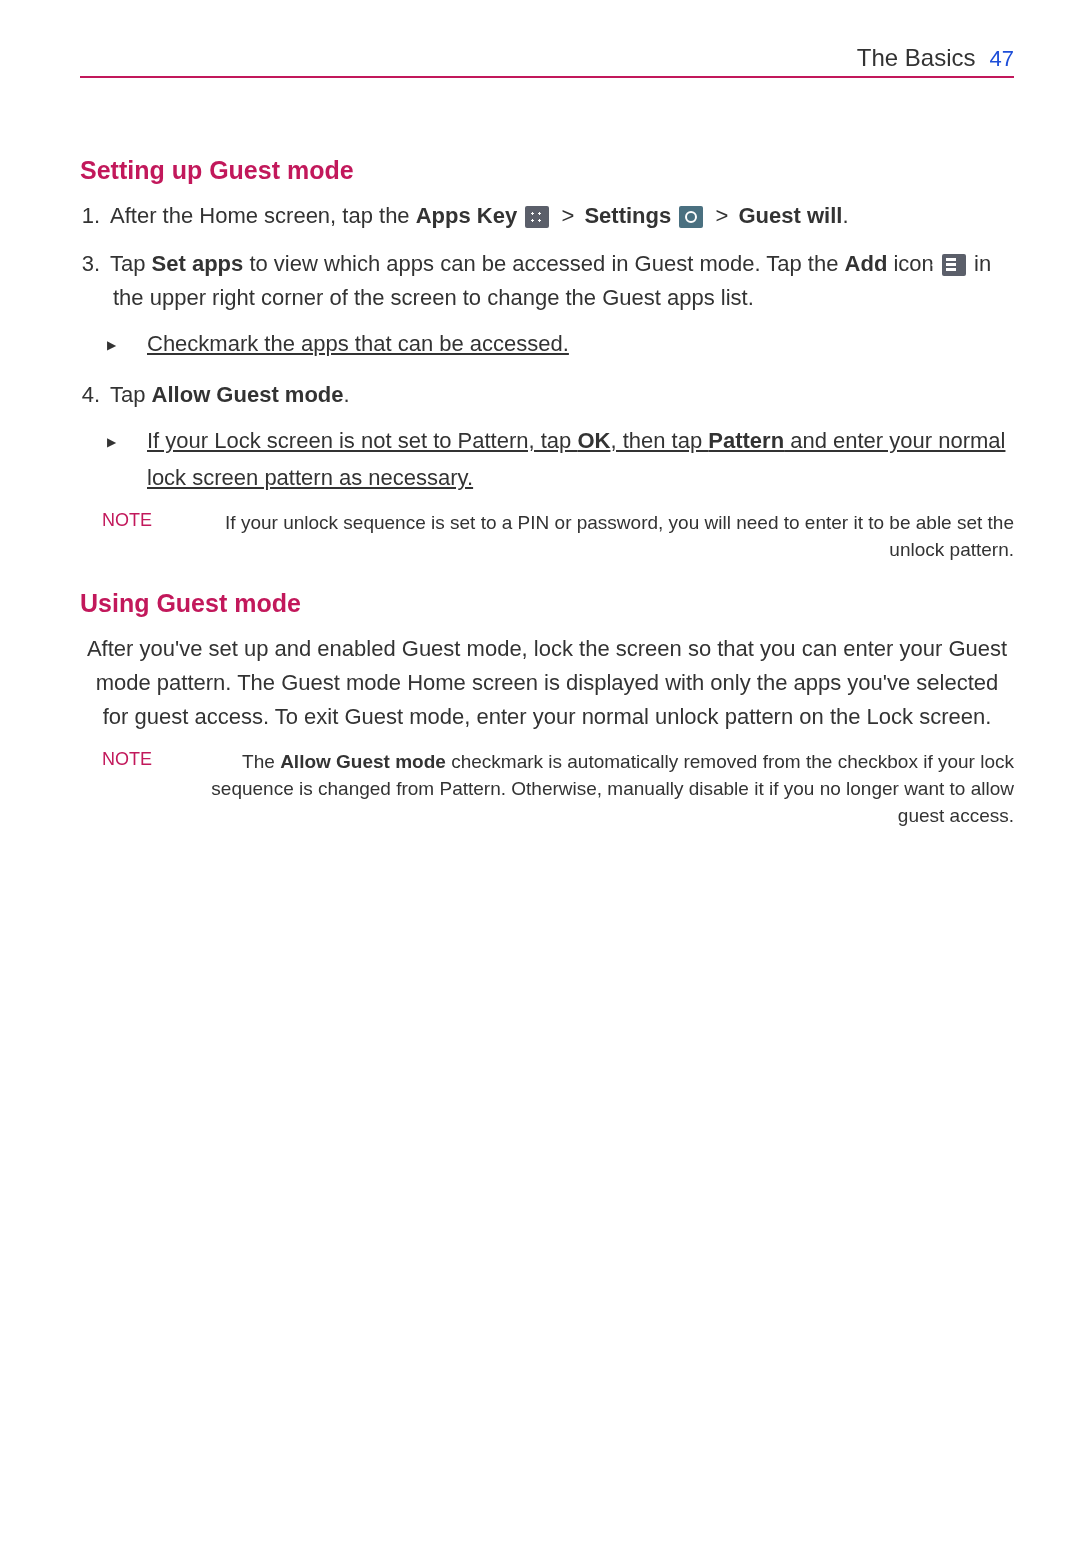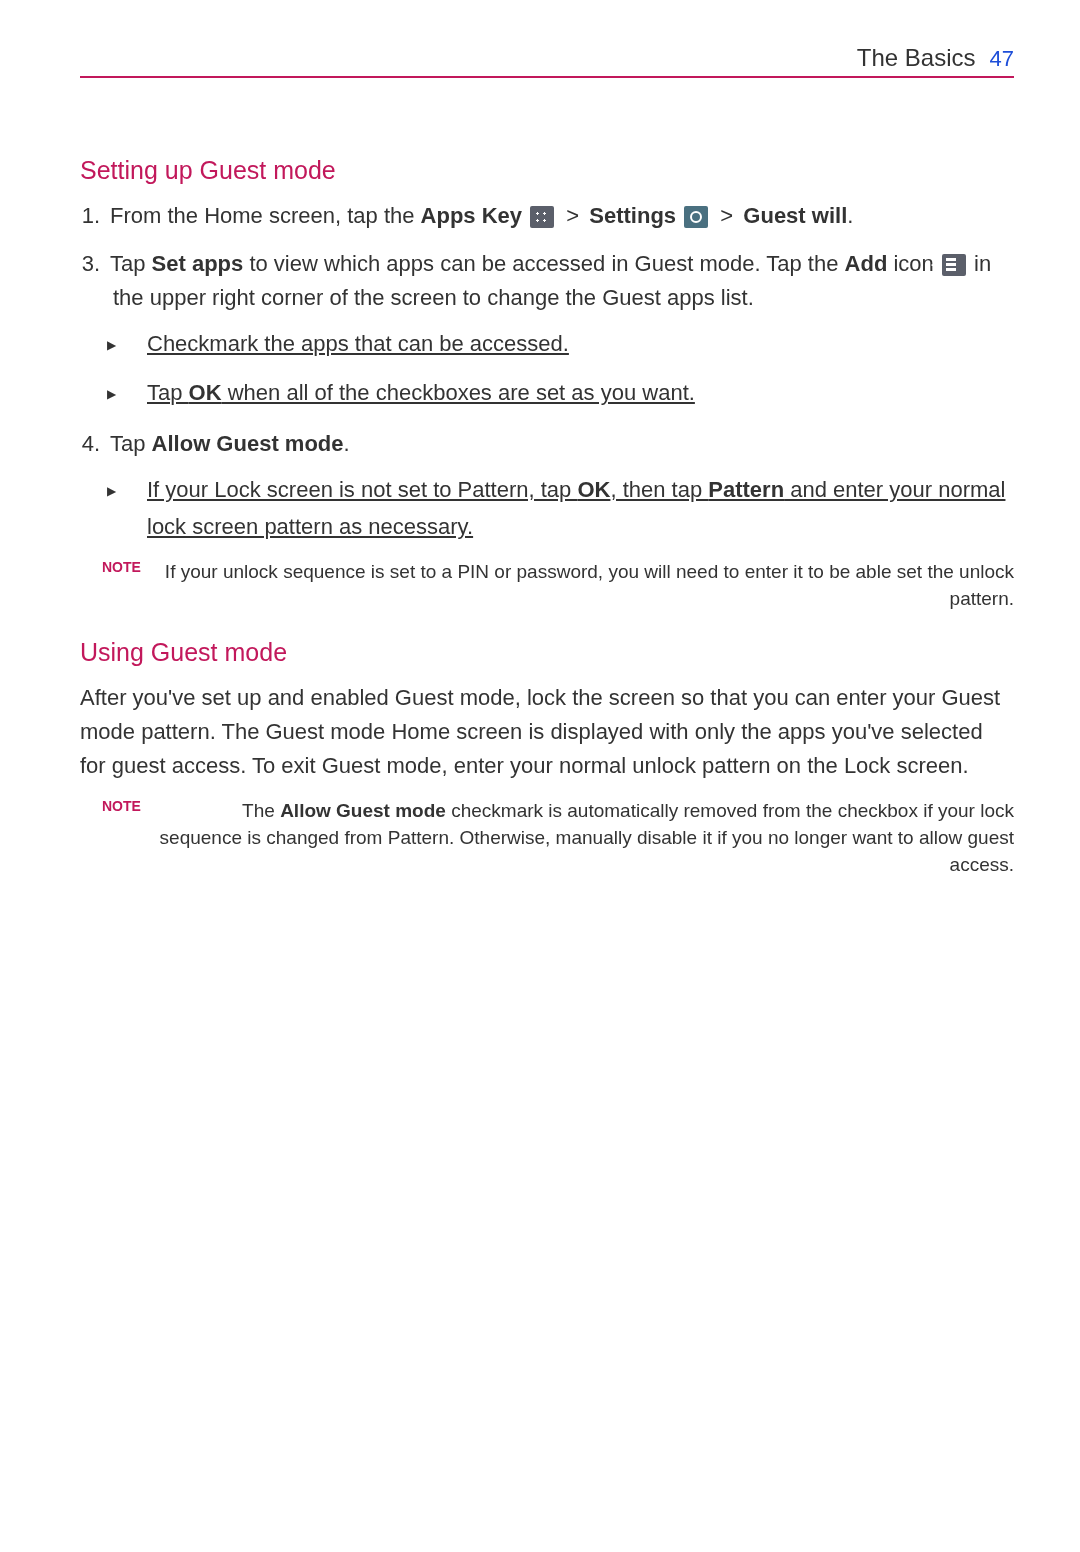--- a/index.html
+++ b/index.html
@@ -29,28 +29,29 @@
     color: #333;
     font-size: 24px;
   }
   .page-num {
     color: #1d4ed8;
     font-size: 22px;
   }
   .section-heading {
     color: #c2185b;
     font-size: 25px;
-    font-weight: normal;
+    font-weight: bold;
     margin: 0 0 14px 0;
   }
   .body-text {
     font-size: 22px;
     line-height: 34px;
     color: #333;
     margin: 0 0 14px 0;
+    text-align: center;
   }
   ol.steps {
     list-style: none;
     padding: 0;
     margin: 0 0 8px 0;
   }
   ol.steps > li {
     font-size: 22px;
     line-height: 34px;
     color: #333;
@@ -140,22 +141,22 @@
     font-weight: bold;
     line-height: 22px;
   }
   .note-row {
     display: flex;
     gap: 18px;
     margin: 4px 0 26px 22px;
   }
   .note-label {
     color: #c2185b;
-    font-weight: bold;
-    font-size: 14px;
+    font-weight: normal;
+    font-size: 18px;
     flex-shrink: 0;
     padding-top: 1px;
   }
   .note-text {
     font-size: 19px;
     line-height: 27px;
     color: #333;
     text-align: right;
   }
   .gt { margin: 0 4px; }
@@ -167,35 +168,34 @@
 
   <div class="header">
     <span class="header-title">The Basics</span>
     <span class="page-num">47</span>
   </div>
 
   <h3 class="section-heading">Setting up Guest mode</h3>
 
   <ol class="steps">
     <li>
-      <span class="num">1.</span><span>From the Home screen, tap the </span><span class="bold">Apps Key</span>
+      <span class="num">1.</span><span>After the Home screen, tap the </span><span class="bold">Apps Key</span>
       <span class="inline-icon icon-apps"></span>
       <span class="gt">&gt;</span>
       <span class="bold">Settings</span>
       <span class="inline-icon icon-settings"></span>
       <span class="gt">&gt;</span>
       <span class="bold">Guest will</span><span>.</span>
     </li>
 
 
     <li>
       <span class="num">3.</span><span>Tap </span><span class="bold">Set apps</span><span> to view which apps can be accessed in Guest mode. Tap the </span><span class="bold">Add</span><span> icon </span><span class="inline-icon icon-add"></span><span> in the upper right corner of the screen to change the Guest apps list.</span>
       <ul class="sub">
         <li><span>Checkmark the apps that can be accessed.</span></li>
-        <li><span>Tap </span><span class="bold">OK</span><span> when all of the checkboxes are set as you want.</span></li>
       </ul>
     </li>
 
     <li>
       <span class="num">4.</span><span>Tap </span><span class="bold">Allow Guest mode</span><span>.</span>
       <ul class="sub">
         <li><span>If your Lock screen is not set to Pattern, tap </span><span class="bold">OK</span><span>, then tap </span><span class="bold">Pattern</span><span> and enter your normal lock screen pattern as necessary.</span></li>
       </ul>
     </li>
   </ol>

